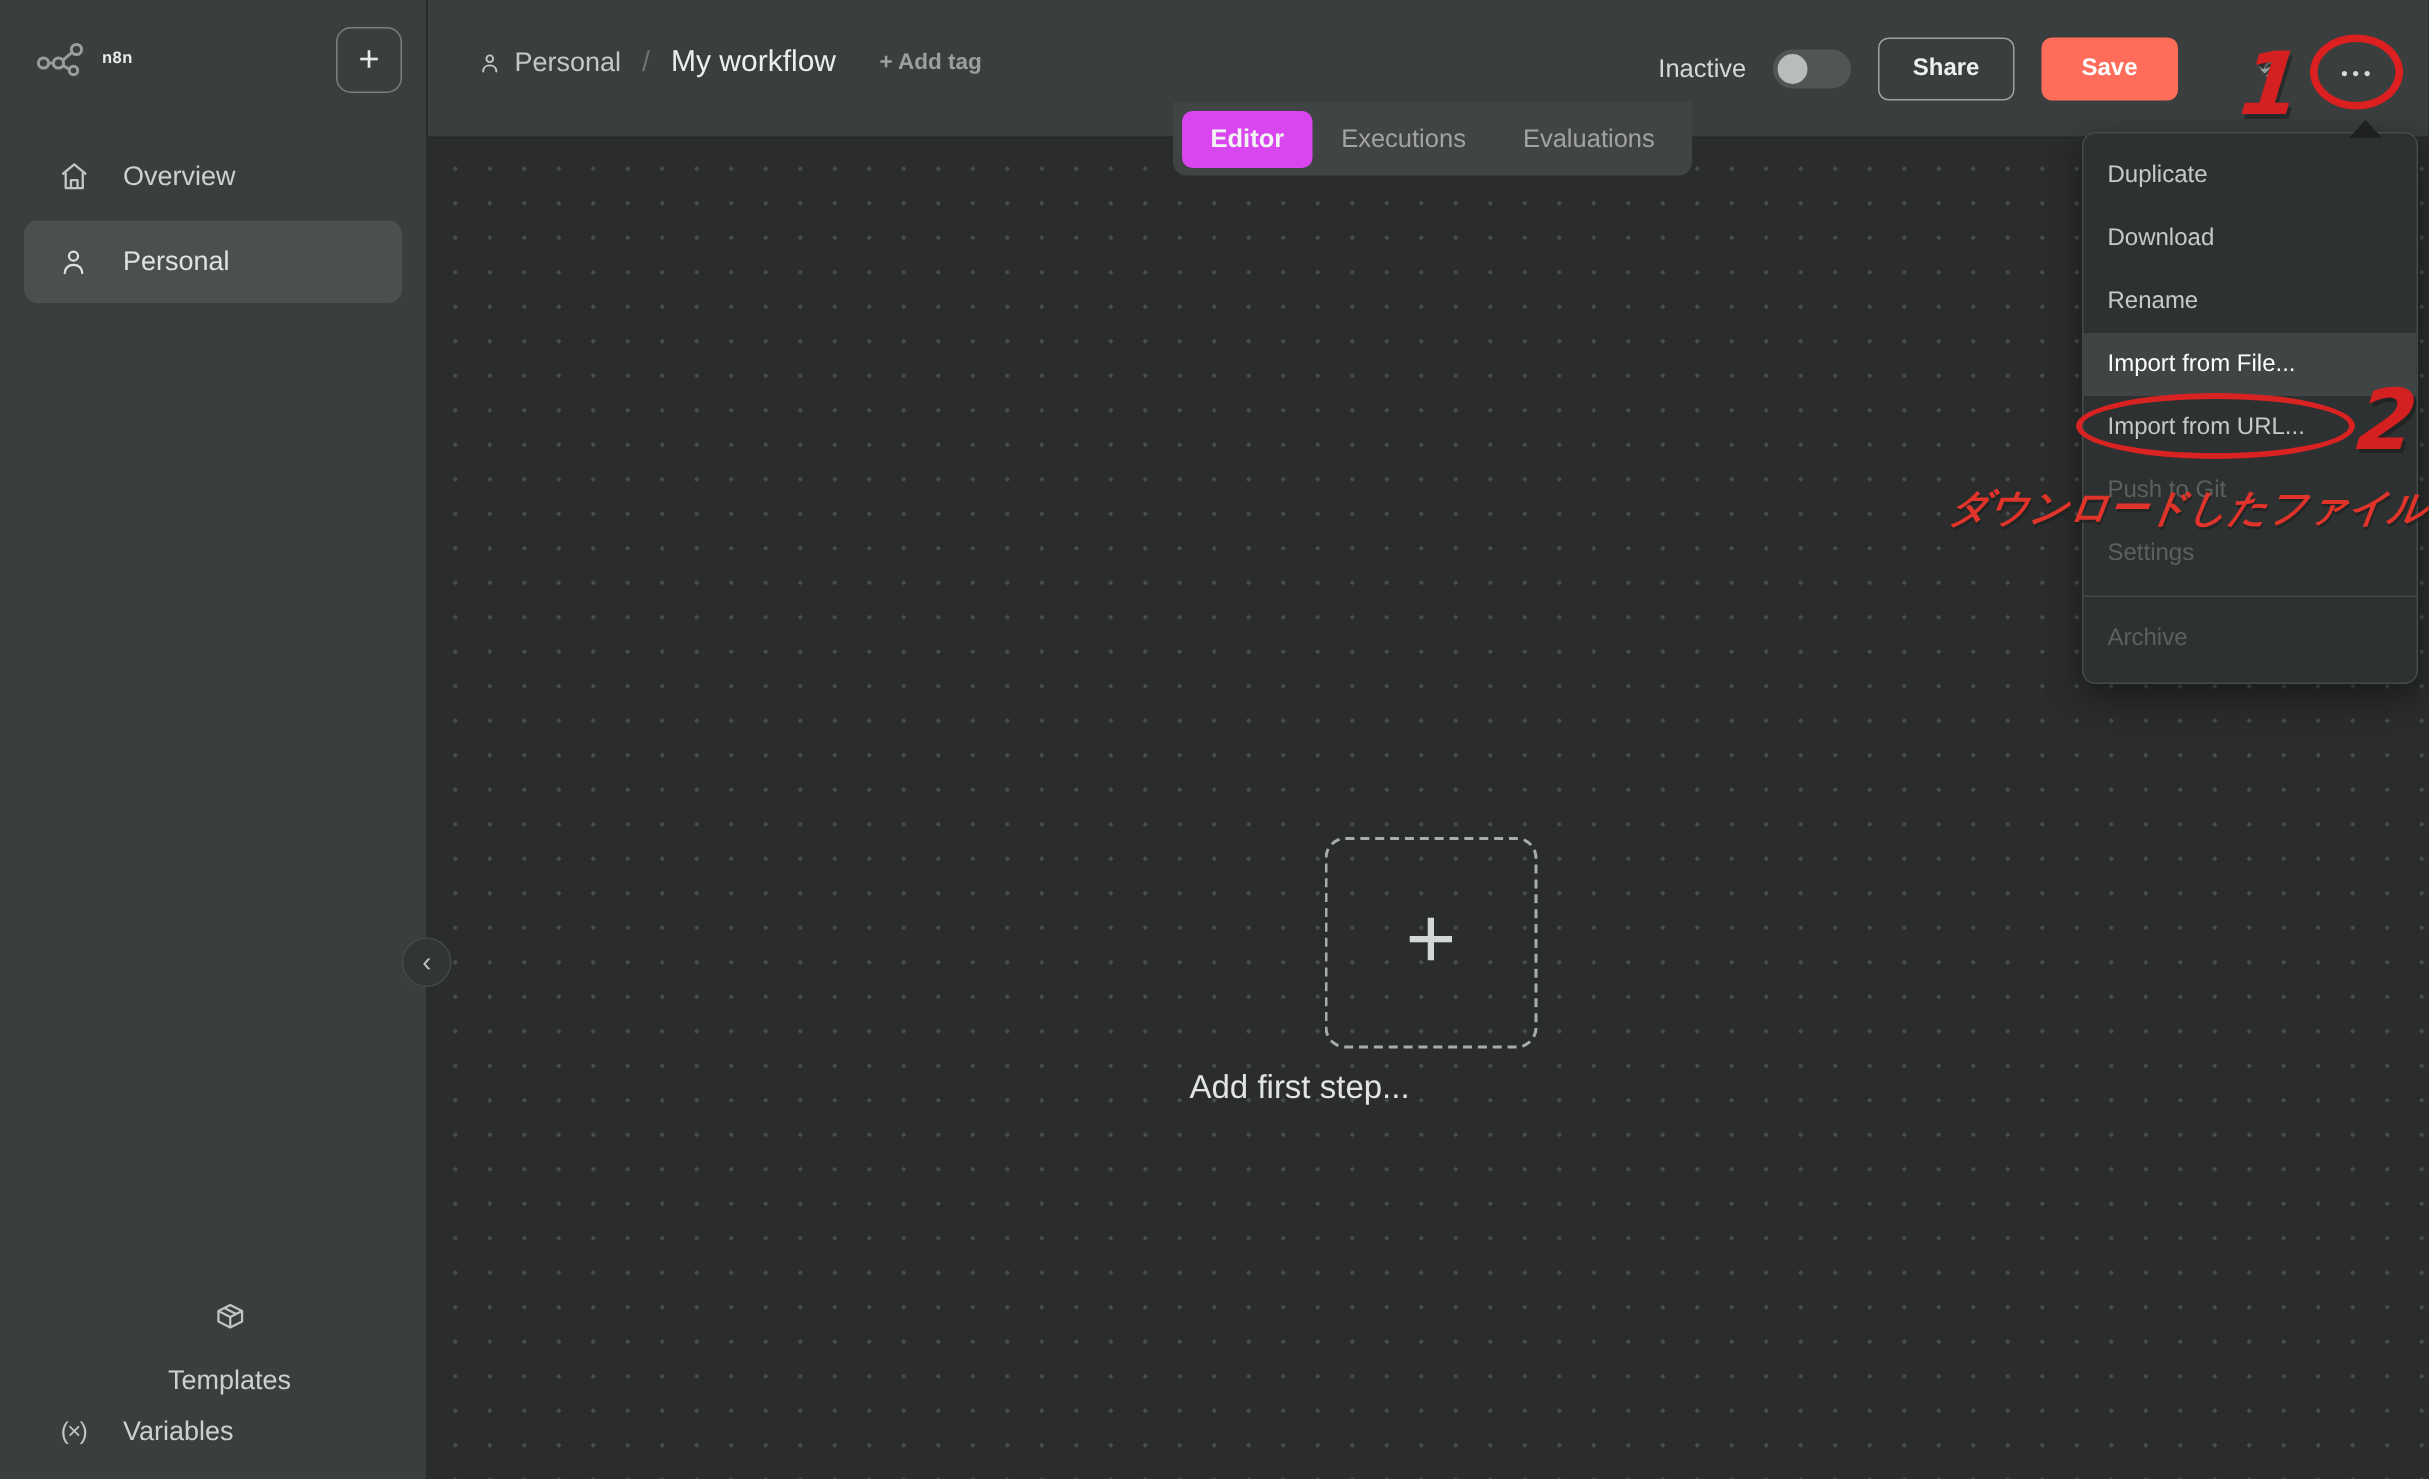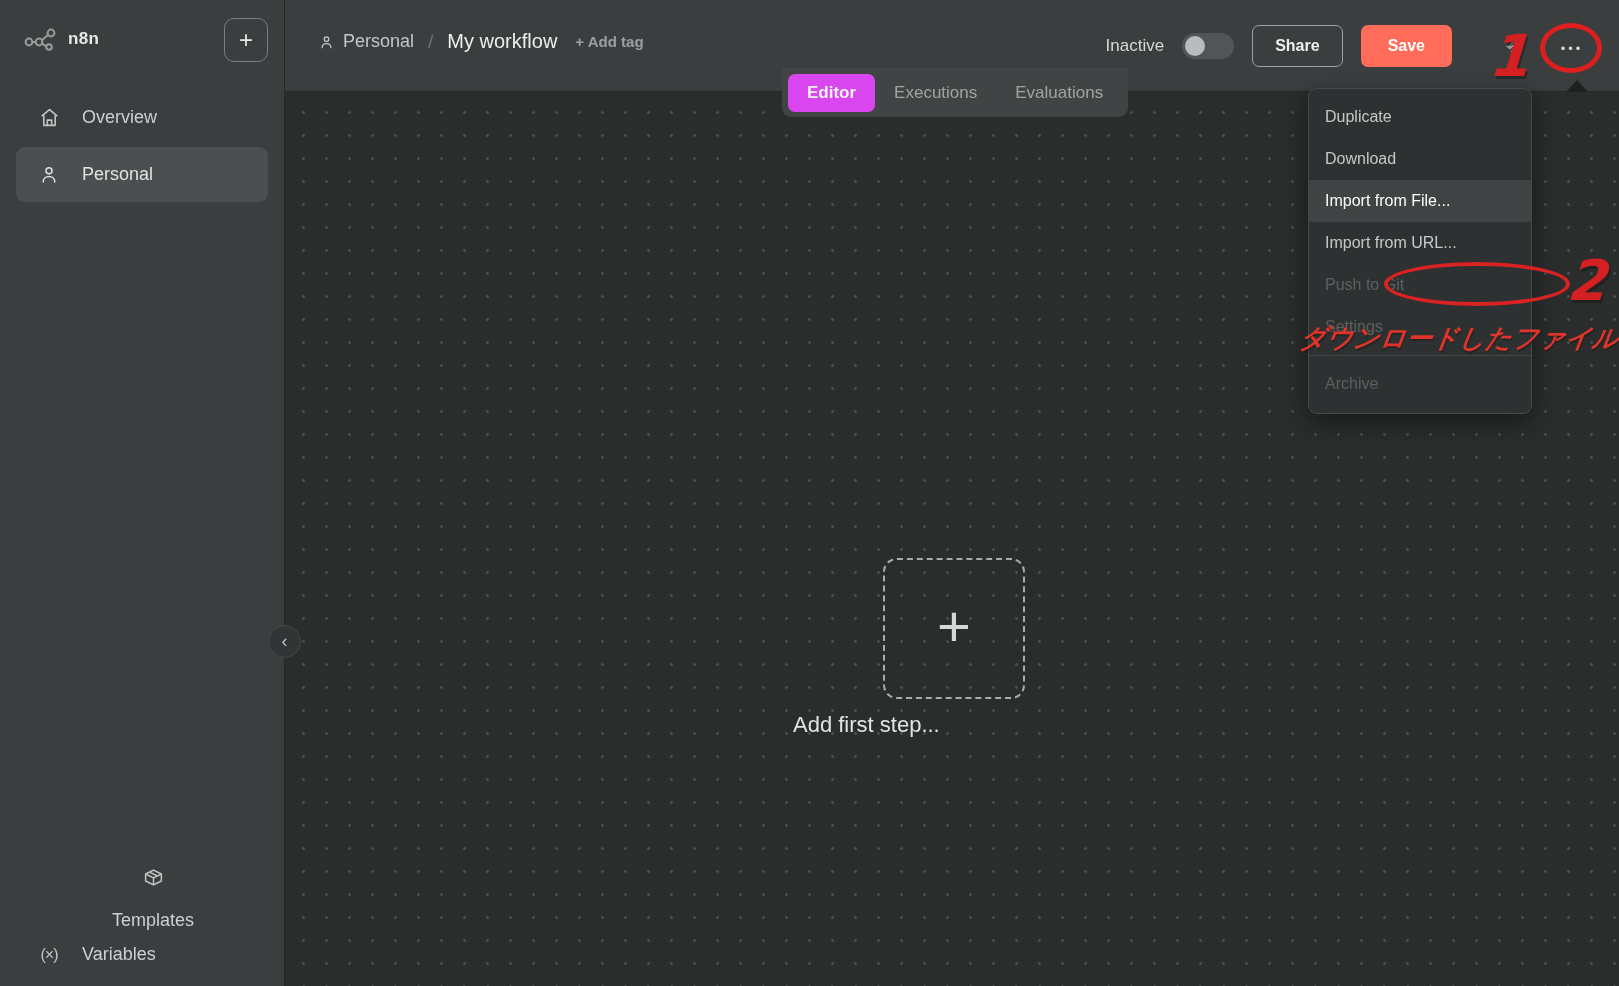--- a/index.html
+++ b/index.html
@@ -4,38 +4,38 @@
 <style>
   * { margin:0; padding:0; box-sizing:border-box; }
   html,body { width:1619px; height:986px; overflow:hidden; background:#2b2d2d;
               font-family:"Liberation Sans","DejaVu Sans",sans-serif; }
   #app { position:relative; width:1619px; height:986px; }
 
   
   .sidebar { position:absolute; left:0; top:0; width:285px; height:986px;
              background:#3a3e3e; border-right:1px solid #272929; z-index:5; }
   .logo-row { position:absolute; left:24px; top:26px; display:flex; align-items:center; gap:10px; }
-  .logo-text { color:#e7e9e9; font-weight:bold; font-size:17px; letter-spacing:.3px; }
+  .logo-text { color:#e7e9e9; font-weight:bold; font-size:11px; letter-spacing:.3px; }
   .add-wf-btn { position:absolute; left:224px; top:18px; width:44px; height:44px;
                 border:1px solid #7b7f7f; border-radius:10px; background:transparent;
                 color:#e8eaea; font-size:24px; font-weight:300; line-height:40px; text-align:center; cursor:pointer; }
   .nav-item { position:absolute; left:16px; width:252px; height:55px; display:flex; align-items:center;
               gap:22px; padding-left:22px; border-radius:9px; color:#ccd0d0; font-size:18px; cursor:pointer; }
   .nav-item.selected { background:#4b4f4f; color:#e0e3e3; }
   .nav-icon { width:22px; display:flex; justify-content:center; align-items:center; }
   .var-glyph { font-size:16px; color:#c2c5c5; letter-spacing:-1px; }
 
   
   .header { position:absolute; left:285px; top:0; width:1334px; height:92px;
             background:#3a3e3e; border-bottom:1px solid #272929; z-index:4; }
   .breadcrumb { position:absolute; left:34px; top:30px; display:flex; align-items:center; gap:14px; }
   .bc-project { color:#c3c7c7; font-size:18px; display:flex; align-items:center; gap:9px; cursor:pointer; }
   .bc-sep { color:#6f7373; font-size:19px; }
   .bc-title { color:#eceeee; font-size:20px; font-weight:500; cursor:text; }
-  .bc-addtag { color:#9aa0a0; font-size:15px; font-weight:600; cursor:pointer; margin-left:4px; }
+  .bc-addtag { color:#9aa0a0; font-size:15px; font-weight:600; cursor:pointer; margin-left:15px; }
   .hdr-right { position:absolute; right:167px; top:0; height:92px; display:flex; align-items:center; gap:18px; }
   .inactive-label { color:#d6d8d8; font-size:17px; }
   .toggle { width:52px; height:26px; border-radius:13px; background:#515555; position:relative; cursor:pointer; }
   .toggle .knob { position:absolute; left:3px; top:3px; width:20px; height:20px; border-radius:50%; background:#b9bcbc; }
   .share-btn { height:42px; padding:0 22px; border:1px solid #9da1a1; border-radius:7px; background:transparent;
                color:#eef0f0; font-size:16px; font-weight:600; cursor:pointer; }
   .save-btn { height:42px; padding:0 27px; border:none; border-radius:7px; background:#ff6d5a;
               color:#fff; font-size:16px; font-weight:600; cursor:pointer; }
   .clock-btn { position:absolute; left:1503px; top:38px; width:20px; height:20px; background:none; border:none;
                color:#9a9d9d; font-size:19px; line-height:20px; cursor:pointer; z-index:4; }
@@ -57,21 +57,21 @@
                     border:2px dashed #a9acac; border-radius:14px; cursor:pointer;
                     display:flex; align-items:center; justify-content:center; }
   .first-step-plus { color:#d4d7d7; font-size:58px; font-weight:200; line-height:1; margin-top:-6px; }
   .first-step-label { position:absolute; left:793px; top:712px; width:320px; text-align:left;
                       color:#e2e4e4; font-size:22px; }
 
   
   .menu-caret { position:absolute; left:1566px; top:80px; width:0; height:0; z-index:9;
                 border-left:11px solid transparent; border-right:11px solid transparent;
                 border-bottom:12px solid #1f2121; }
-  .menu { position:absolute; left:1308px; top:88px; width:224px; background:#2e3131;
+  .menu { position:absolute; left:1388px; top:88px; width:224px; background:#2e3131;
           border:1px solid #474a4a; border-radius:9px; padding:7px 0 8px 0; z-index:8;
           box-shadow:0 8px 24px rgba(0,0,0,.45); }
   .menu-item { height:42px; line-height:42px; padding:0 16px; font-size:16px; color:#c6c9c9;
                cursor:pointer; white-space:nowrap; }
   .menu-item.highlighted { background:#404444; color:#fdfdfd; }
   .menu-item.disabled { color:#5c6060; cursor:default; }
   .menu-divider { height:1px; background:#454848; margin:7px 0; }
 
   
   .ann { position:absolute; z-index:20; pointer-events:none; }
@@ -192,20 +192,21 @@
 
   <div class="first-step-box">
     <span class="first-step-plus">+</span>
   </div>
   <div class="first-step-label">Add first step...</div>
 
   <div class="menu-caret"></div>
   <div class="menu">
     <div class="menu-item">Duplicate</div>
     <div class="menu-item">Download</div>
+    <div class="menu-item">Rename</div>
     <div class="menu-item highlighted">Import from File...</div>
     <div class="menu-item">Import from URL...</div>
     <div class="menu-item disabled">Push to Git</div>
     <div class="menu-item disabled">Settings</div>
     <div class="menu-divider"></div>
     <div class="menu-item disabled">Archive</div>
   </div>
 
   <div class="ann ann-num ann-1">1</div>
   <div class="ann ann-circle-dots"></div>

